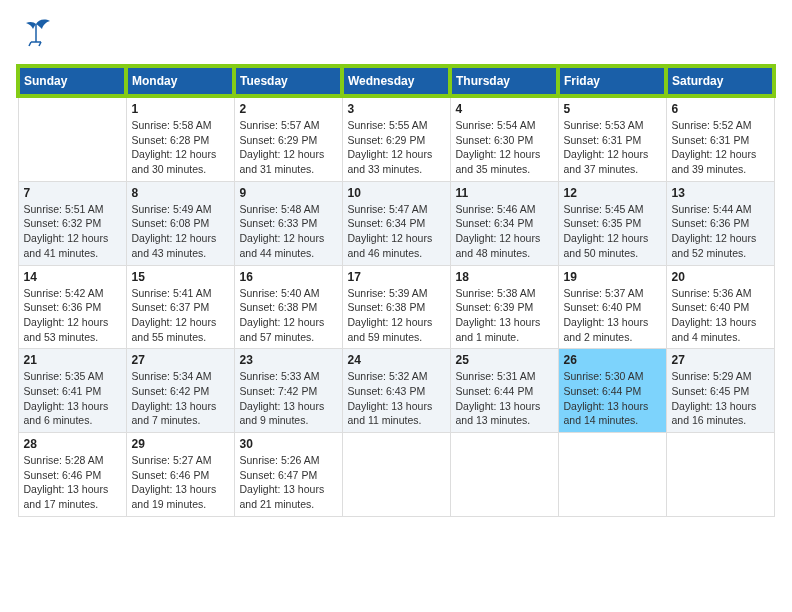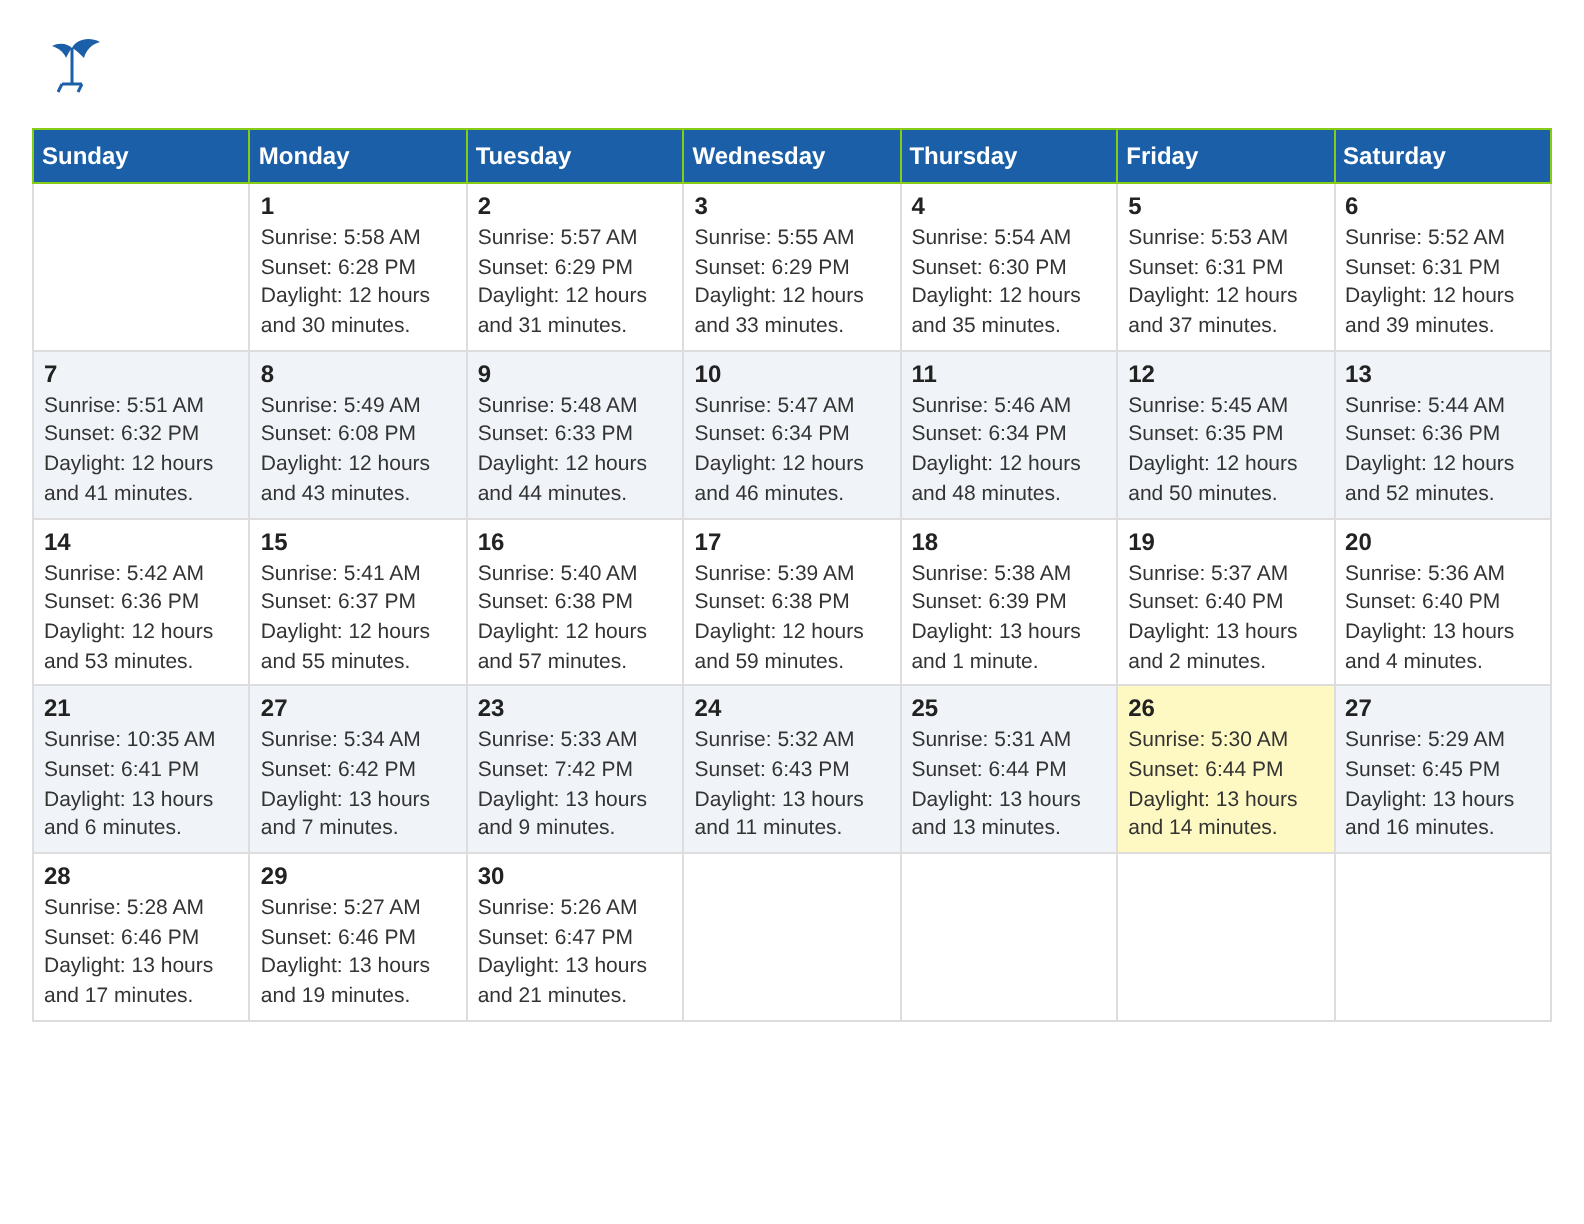--- a/index.html
+++ b/index.html
@@ -38,21 +38,21 @@
       border-collapse: collapse;
       font-size: 11px;
     }
     .calendar th {
       background: #1a5fa8;
       color: #fff;
       padding: 6px 4px;
       text-align: left;
       font-size: 12px;
       font-weight: bold;
-      border: 1px solid #84cc16;
+      border: 4px solid #84cc16;
     }
     .calendar td {
       vertical-align: top;
       padding: 4px 5px;
       border: 1px solid #ddd;
       width: calc(100% / 7);
       min-height: 80px;
       background: #fff;
     }
     .calendar tr:nth-child(even) td {
@@ -259,21 +259,21 @@
           <span class="day-num">20</span>
           <div class="day-info" style="white-space: pre-line;">Sunrise: 5:36 AM
 Sunset: 6:40 PM
 Daylight: 13 hours
 and 4 minutes.</div>
         </td>
       </tr>
       <tr>
         <td style="background: rgb(240, 244, 248);">
           <span class="day-num">21</span>
-          <div class="day-info" style="white-space: pre-line;">Sunrise: 10:35 AM
+          <div class="day-info" style="white-space: pre-line;">Sunrise: 5:35 AM
 Sunset: 6:41 PM
 Daylight: 13 hours
 and 6 minutes.</div>
         </td>
         <td style="background: rgb(240, 244, 248);">
           <span class="day-num">27</span>
           <div class="day-info" style="white-space: pre-line;">Sunrise: 5:34 AM
 Sunset: 6:42 PM
 Daylight: 13 hours
 and 7 minutes.</div>
@@ -292,21 +292,21 @@
 Daylight: 13 hours
 and 11 minutes.</div>
         </td>
         <td style="background: rgb(240, 244, 248);">
           <span class="day-num">25</span>
           <div class="day-info" style="white-space: pre-line;">Sunrise: 5:31 AM
 Sunset: 6:44 PM
 Daylight: 13 hours
 and 13 minutes.</div>
         </td>
-        <td style="background: #fef9c3;">
+        <td style="background: #7dd3fc;">
           <span class="day-num">26</span>
           <div class="day-info" style="white-space: pre-line;">Sunrise: 5:30 AM
 Sunset: 6:44 PM
 Daylight: 13 hours
 and 14 minutes.</div>
         </td>
         <td style="background: rgb(240, 244, 248);">
           <span class="day-num">27</span>
           <div class="day-info" style="white-space: pre-line;">Sunrise: 5:29 AM
 Sunset: 6:45 PM

